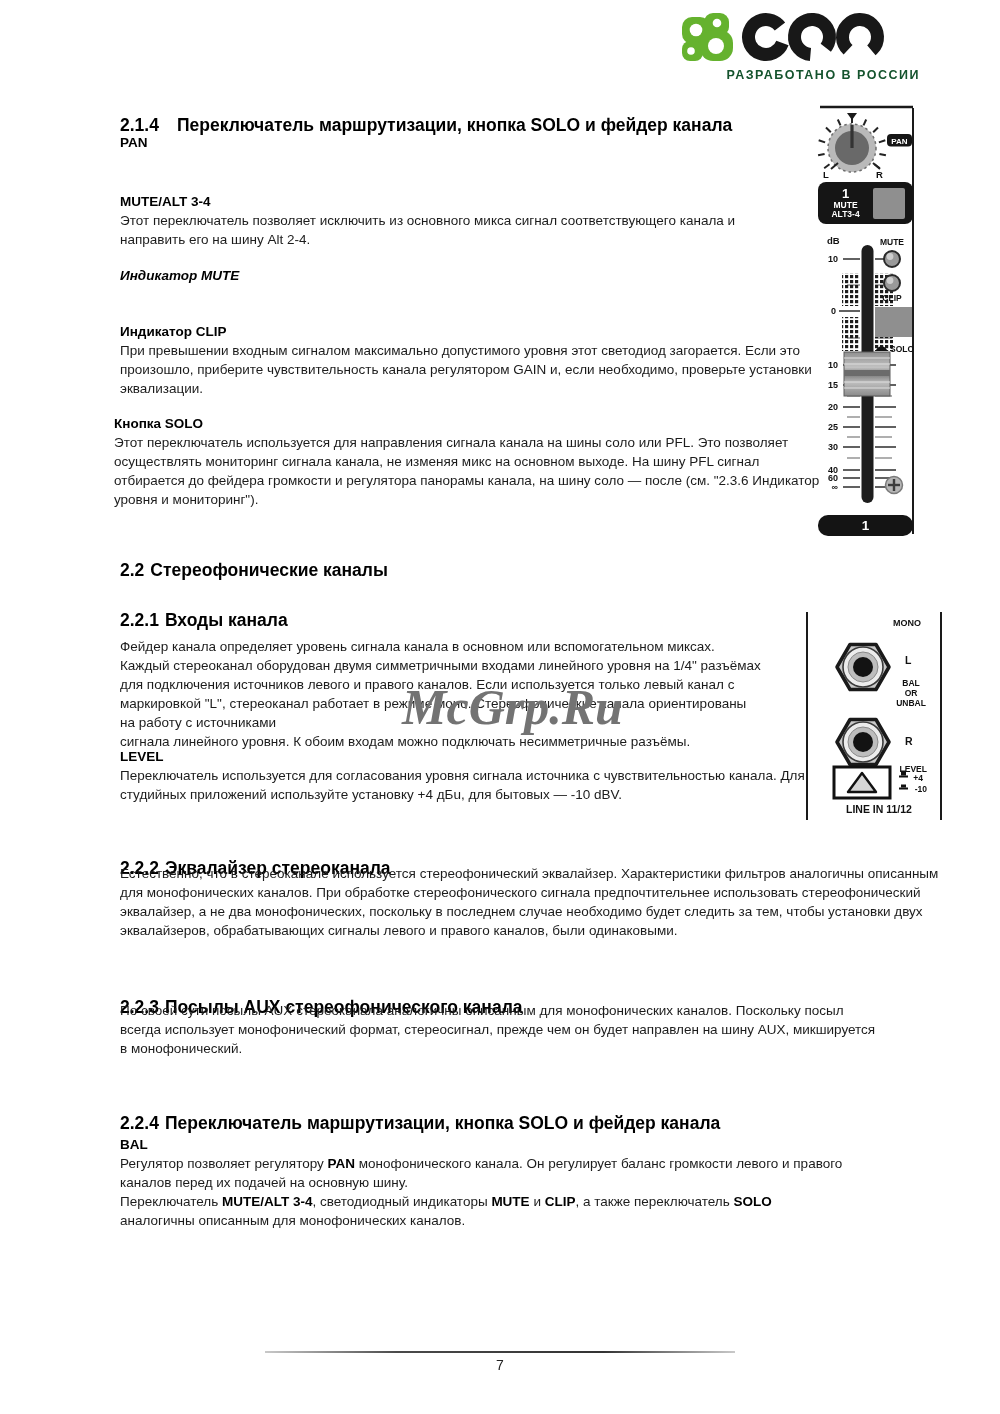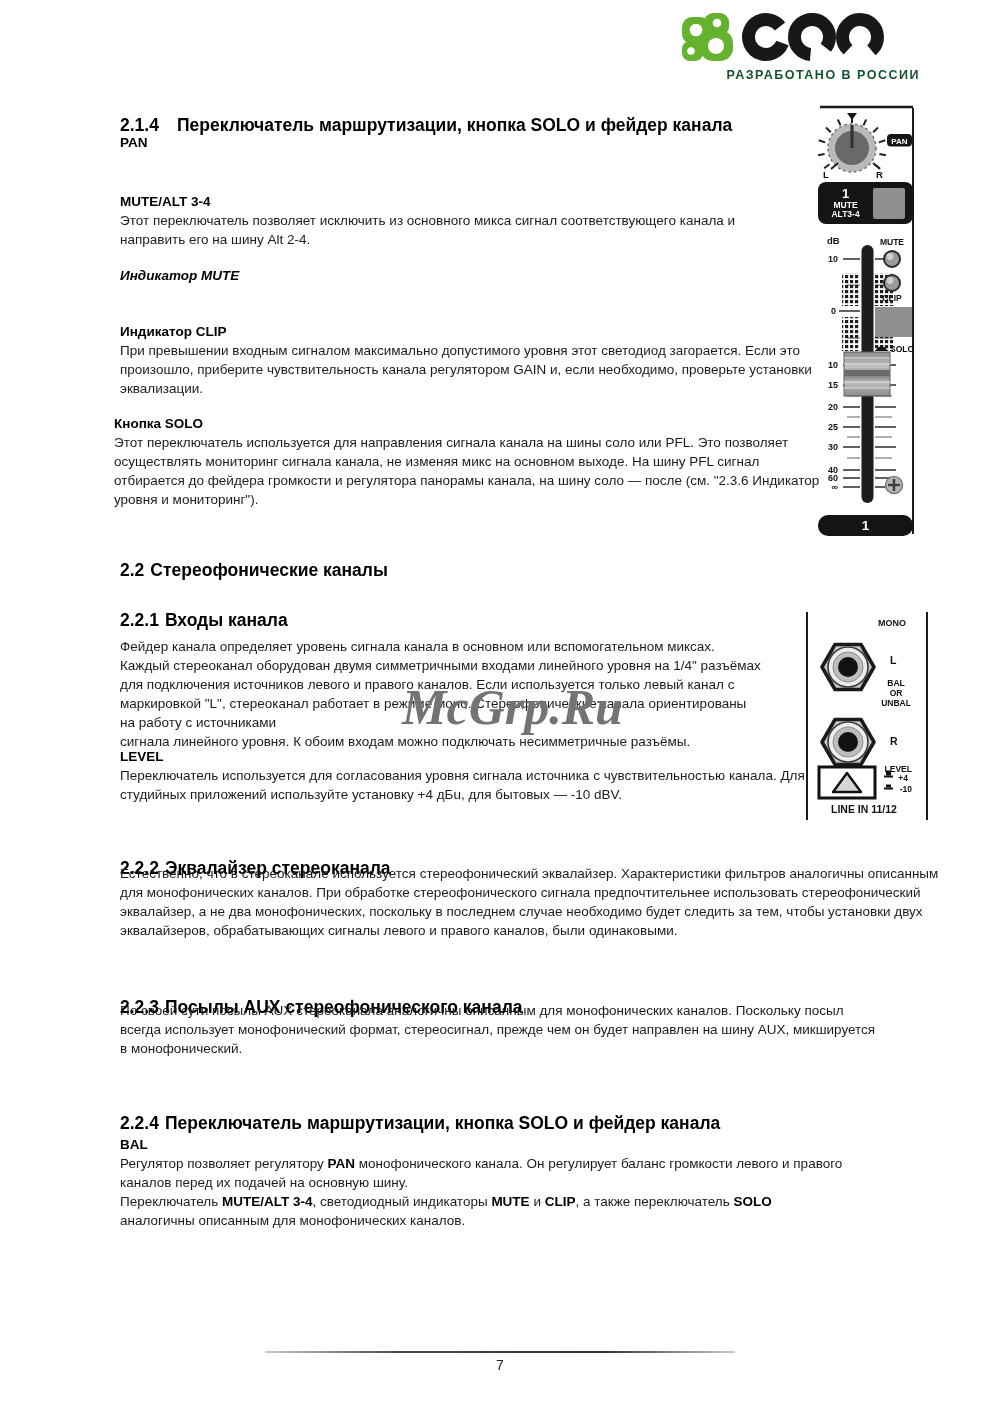--- a/index.html
+++ b/index.html
@@ -19,21 +19,21 @@
   
   .strip{left:815px;top:98px;width:100px;height:438px;}
   .strip .right-line{position:absolute;left:96.5px;top:10px;width:2.5px;height:426px;background:#1a1a1a;}
   .mutealt{position:absolute;left:3px;top:84px;width:95px;height:42px;background:#151515;border-radius:8px;display:flex;align-items:center;}
   .mutealt .txt{width:58%;text-align:center;color:#fff;line-height:1.05;}
   .mutealt .txt .n{font-size:13px;font-weight:bold;}
   .mutealt .txt .s{font-size:8.5px;font-weight:bold;}
   .mutealt .btn{width:32px;height:31px;background:#8f8f8f;border-radius:2px;margin-right:6px;}
   .ch-bar{position:absolute;left:3px;top:417px;width:95px;height:21px;background:#141414;border-radius:10px;color:#fff;font-size:13.5px;font-weight:bold;text-align:center;line-height:21px;}
   
-  .jackpanel{left:806px;top:612px;width:122px;height:208px;border-left:2.5px solid #1a1a1a;border-right:2.5px solid #1a1a1a;box-sizing:border-box;}
+  .jackpanel{left:806px;top:612px;width:136px;height:208px;border-left:2.5px solid #1a1a1a;border-right:2.5px solid #1a1a1a;box-sizing:border-box;text-align:right;}
   
   .footline{left:265px;top:1351px;width:470px;height:2px;background:linear-gradient(90deg,#c9c9c9,#4a4a4a 28%,#333 72%,#c9c9c9);}
   .pageno{left:265px;top:1357px;width:470px;text-align:center;font-size:14px;color:#222;}
   svg text{font-family:"Liberation Sans",sans-serif;}
 </style>
 </head>
 <body>
 
 <div class="abs logo">
   <svg width="240" height="50" viewBox="0 0 240 50">

